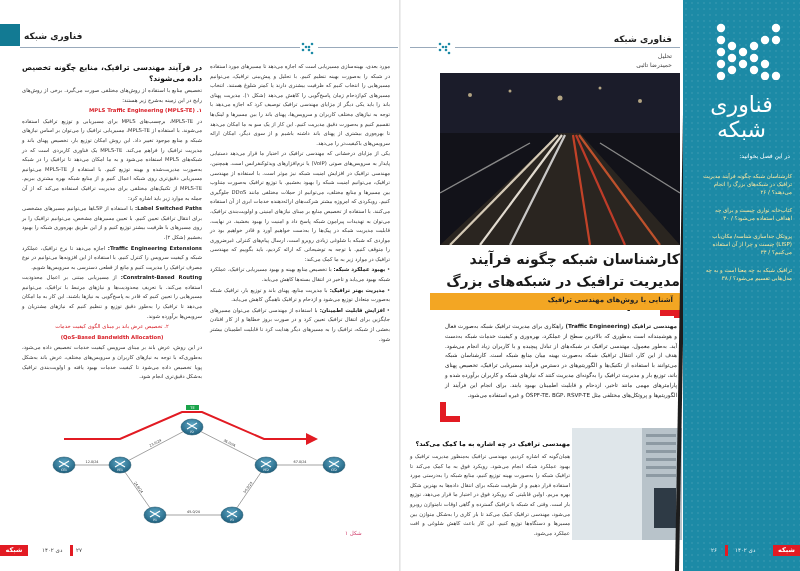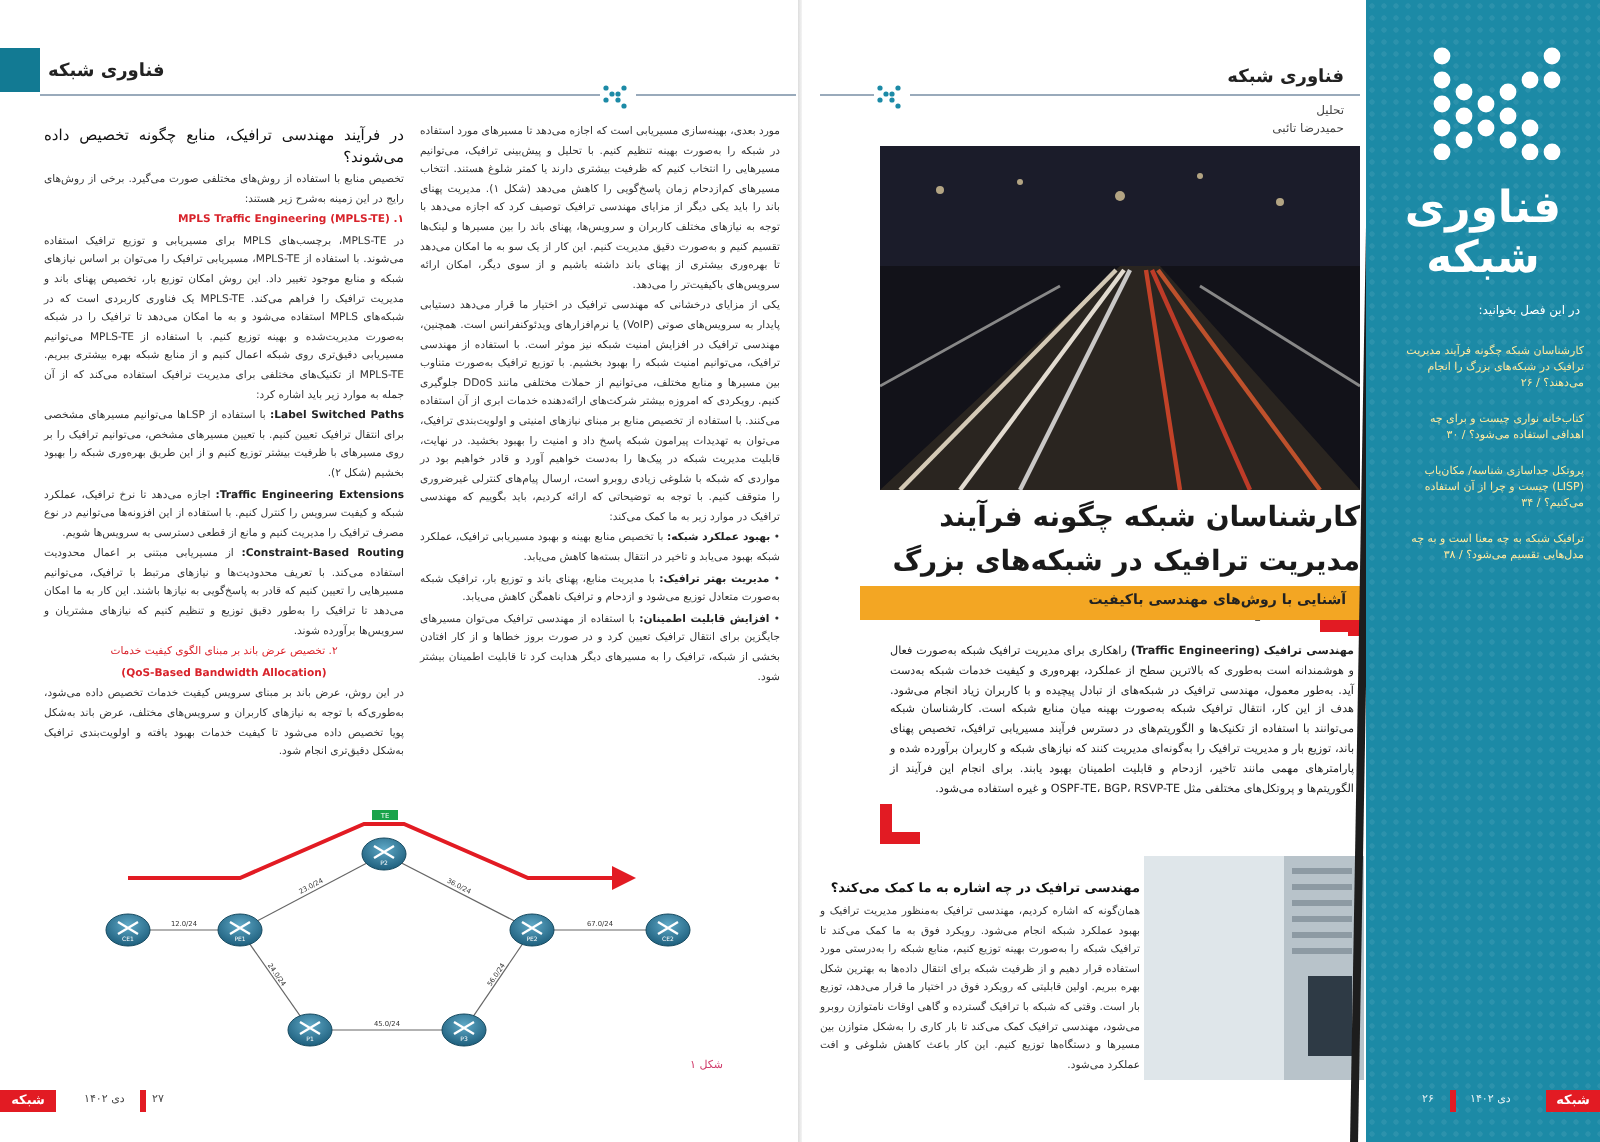--- a/index.html
+++ b/index.html
@@ -24,21 +24,21 @@
   .rp-section-title { position: absolute; right: 128px; top: 34px; font-size: 9px; font-weight: bold; color: #222; }
   .rp-byline-label { position: absolute; right: 128px; top: 52px; font-size: 6px; color: #444; }
   .rp-byline-name { position: absolute; right: 128px; top: 61px; font-size: 6px; color: #444; }
 
   
   .cover-band { position: absolute; left: 683px; top: 0; width: 117px; height: 571px; background: #1c8aa6;
     background-image: radial-gradient(circle, rgba(255,255,255,0.07) 1.2px, transparent 1.5px);
     background-size: 6px 6px; }
   .cover-edge { position: absolute; left: 680px; top: 0; width: 4px; height: 571px; background: #1d1d1d; transform: skewX(-1deg); }
   .cover-logo { position: absolute; left: 30px; top: 22px; width: 70px; height: 58px; }
-  .cover-title { position: absolute; left: 0; width: 117px; top: 92px; text-align: center; color: #fff; font-weight: bold; font-size: 22px; line-height: 25px; direction: rtl; }
+  .cover-title { position: absolute; left: 0; width: 117px; top: 92px; text-align: center; color: #fff; font-weight: normal; font-size: 22px; line-height: 25px; direction: rtl; }
   .cover-in-issue { position: absolute; right: 10px; top: 152px; font-size: 6px; color: #fff; direction: rtl; }
   .cover-list { position: absolute; right: 8px; top: 172px; width: 90px; direction: rtl; text-align: right; }
   .cover-list li { list-style: none; font-size: 5.5px; line-height: 8px; color: #ffe9a0; margin-bottom: 10px; }
 
   
   .hero-photo { position: absolute; left: 440px; top: 73px; width: 240px; height: 172px; overflow: hidden;
     background: linear-gradient(170deg,#0b0b14 0%,#1b1c26 30%,#3a3226 55%,#1a1713 100%); }
   .hero-photo svg { width: 100%; height: 100%; }
 
   
@@ -59,21 +59,21 @@
 
   
   .footer-brand { position: absolute; height: 11px; width: 28px; background: #e21b23; color: #fff; font-size: 6.5px; font-weight: bold; text-align: center; line-height: 11px; direction: rtl; }
   .footer-divider { position: absolute; width: 3px; height: 11px; background: #e21b23; }
   .footer-text { position: absolute; font-size: 5.5px; color: #444; }
 
   
   .col { position: absolute; font-size: 5.3px; line-height: 9.6px; color: #333; }
   .col-right { left: 210px; top: 62px; width: 180px; }
   .col-left { left: 22px; top: 62px; width: 180px; }
-  .col h3 { font-size: 7.5px; line-height: 11px; font-weight: normal; color: #111; margin-bottom: 2px; }
+  .col h3 { font-size: 7.5px; line-height: 11px; font-weight: bold; color: #111; margin-bottom: 2px; }
   .red { color: #d8222a; }
   .red-b { color: #d8222a; font-weight: bold; }
   .term { font-weight: bold; color: #222; }
   .col p { margin-bottom: 1px; }
 
   
   .diagram { position: absolute; left: 20px; top: 405px; width: 370px; height: 140px; }
   .fig-caption { position: absolute; left: 345px; top: 530px; font-size: 5.5px; color: #d03c6b; direction: rtl; }
 </style>
 </head>
@@ -235,21 +235,21 @@
       <path d="M185,172 L136,62" stroke="#d8402a" opacity="0.85"></path>
       <path d="M220,172 L139,62" stroke="#f06030" opacity="0.75"></path>
     </g>
     <path d="M0,120 L90,70" stroke="#888" stroke-width="1.4"></path>
     <path d="M240,120 L160,70" stroke="#888" stroke-width="1.4"></path>
   </svg>
 </div>
 
 <div class="headline">کارشناسان شبکه چگونه فرآیند مدیریت ترافیک در شبکه‌های بزرگ را انجام می‌دهند؟</div>
 <div class="orange-bar">
-  <span>آشنایی با روش‌های مهندسی باکیفیت</span>
+  <span>آشنایی با روش‌های مهندسی ترافیک</span>
 </div>
 <div class="red-corner-tr"></div>
 <div class="red-corner-bl"></div>
 
 <div class="intro rtl">
   <b>مهندسی ترافیک</b>
   <b>(Traffic Engineering)</b>
   <span>راهکاری برای مدیریت ترافیک شبکه به‌صورت فعال و هوشمندانه است به‌طوری که بالاترین سطح از عملکرد، بهره‌وری و کیفیت خدمات شبکه به‌دست آید. به‌طور معمول، مهندسی ترافیک در شبکه‌های از تبادل پیچیده و با کاربران زیاد انجام می‌شود. هدف از این کار، انتقال ترافیک شبکه به‌صورت بهینه میان منابع شبکه است. کارشناسان شبکه می‌توانند با استفاده از تکنیک‌ها و الگوریتم‌های در دسترس فرآیند مسیریابی ترافیک، تخصیص پهنای باند، توزیع بار و مدیریت ترافیک را به‌گونه‌ای مدیریت کنند که نیازهای شبکه و کاربران برآورده شده و پارامترهای مهمی مانند تاخیر، ازدحام و قابلیت اطمینان بهبود یابند. برای انجام این فرآیند از الگوریتم‌ها و پروتکل‌های مختلفی مثل OSPF-TE، BGP، RSVP-TE و غیره استفاده می‌شود.</span>
 </div>
 

